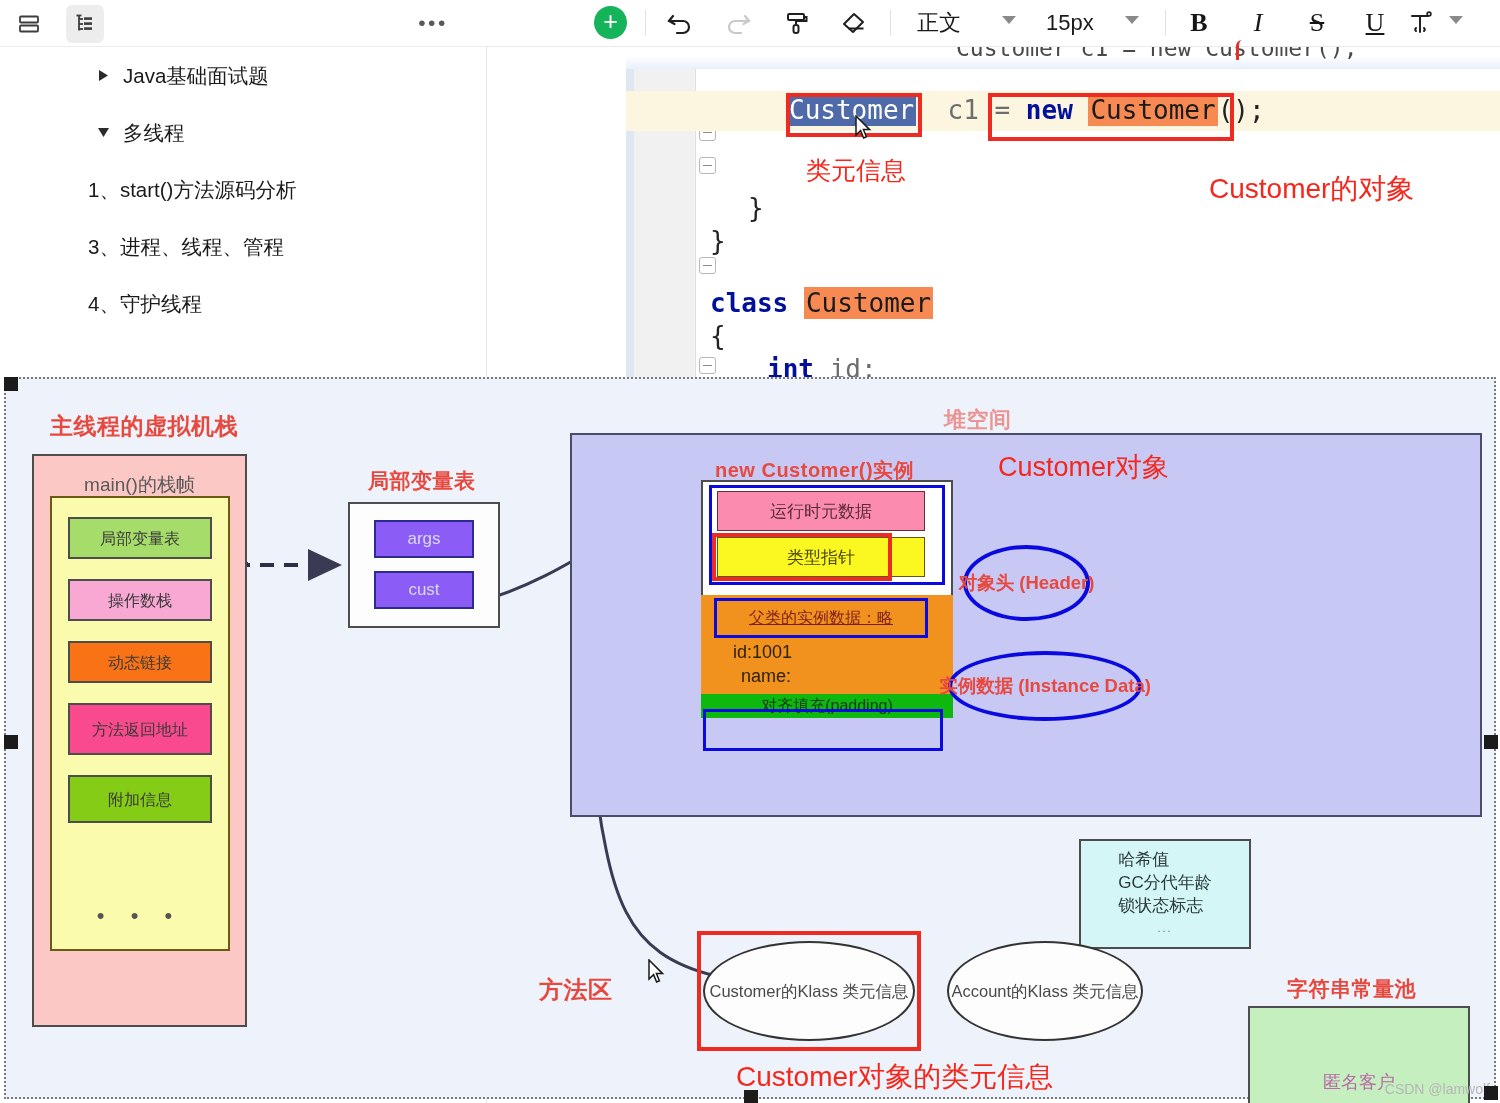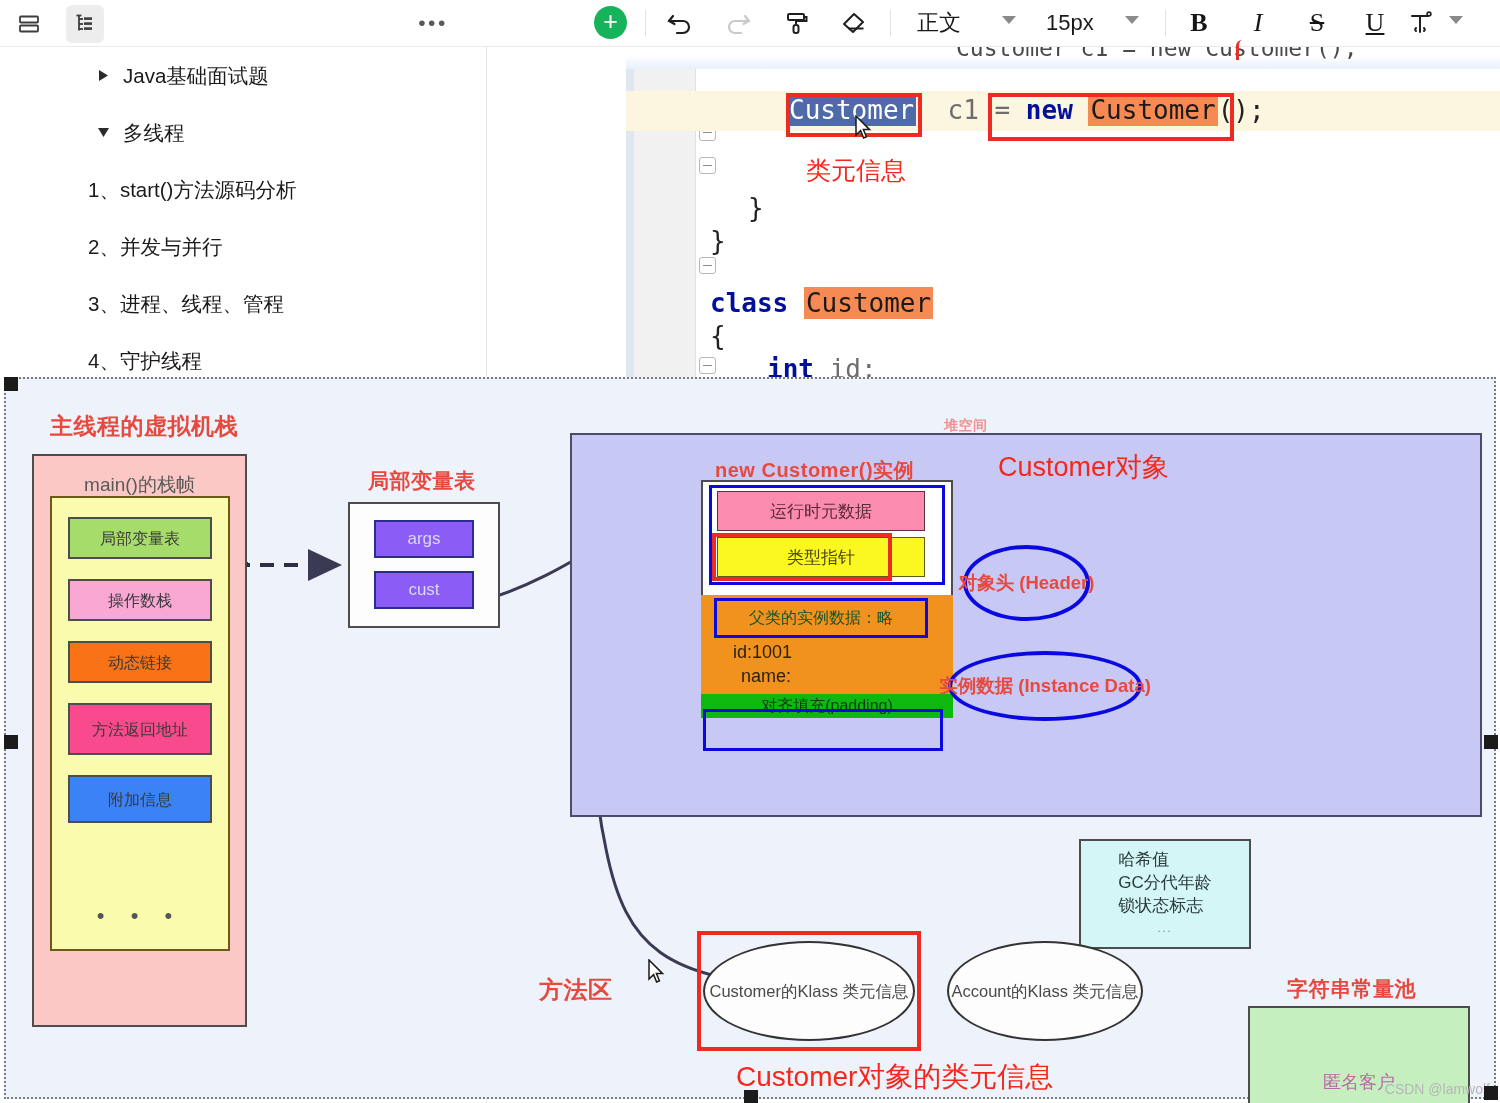--- a/index.html
+++ b/index.html
@@ -293,23 +293,20 @@
       <div class="ol-item ol-lvl1">
         <span class="ol-caret">
           <svg width="13" height="11" viewBox="0 0 13 11">
               <polygon points="1,1 12,1 6.5,10" fill="#2b2b2b"></polygon>
             </svg>
         </span>
         <span>多线程</span>
       </div>
       <div class="ol-item ol-lvl2">
         <span>1、start()方法源码分析</span>
-      </div>
-      <div class="ol-item ol-lvl2">
-        <span>2、并发与并行</span>
       </div>
       <div class="ol-item ol-lvl2">
         <span>3、进程、线程、管程</span>
       </div>
       <div class="ol-item ol-lvl2">
         <span>4、守护线程</span>
       </div>
     </div>
   </div>
 
@@ -415,20 +412,21 @@
   <div class="redbox" style="left:786px; top:93px; width:136px; height:44px;"></div>
   <div class="redbox" style="left:988px; top:93px; width:246px; height:48px;"></div>
 
   <div class="mouse-cursor" style="left:855px; top:115px;">
     <svg width="20" height="28" viewBox="0 0 20 28">
       <polygon points="1,1 1,20 5.6,15.6 8.6,23 11.4,21.8 8.4,14.6 14.6,14.6" fill="#ffffff" stroke="#1a1a1a" stroke-width="1.5"></polygon>
     </svg>
   </div>
 
   <div class="ann-red" style="left:806px; top:154px; font-size:25px;">类元信息</div>
+  <div class="ann-red" style="left:1209px; top:170px; font-size:28px;">Customer的对象</div>
 
   <div class="cp-redline"></div>
 
   <div class="diagram">
 
     <svg class="svg-layer">
       <defs>
         <marker id="ah" markerWidth="9" markerHeight="9" refX="7.5" refY="4.5" orient="auto">
           <path d="M0,0.5 L8.5,4.5 L0,8.5 z" fill="#3a3a55"></path>
         </marker>
@@ -458,44 +456,44 @@
 
     <div class="dlabel" style="left:44px; top:32px; font-size:23px;">主线程的虚拟机栈</div>
     <div class="dbox stack-outer"></div>
     <div class="stack-frame-title">main()的栈帧</div>
     <div class="dbox frame-yellow"></div>
 
     <div class="slot" style="top:138px; height:42px; background:#a6dd6a;">局部变量表</div>
     <div class="slot" style="top:200px; height:42px; background:#f9a8d4;">操作数栈</div>
     <div class="slot" style="top:262px; height:42px; background:#f97316;">动态链接</div>
     <div class="slot" style="top:324px; height:52px; background:#f94a8e;">方法返回地址</div>
-    <div class="slot" style="top:396px; height:48px; background:#3b82f6;">附加信息</div>
+    <div class="slot" style="top:396px; height:48px; background:#84cc16;">附加信息</div>
 
     <div class="dots-row">• • •</div>
 
     <div class="dlabel" style="left:362px; top:88px; font-size:21px;">局部变量表</div>
     <div class="dbox lvt-box"></div>
     <div class="lvt-cell" style="top:141px;">args</div>
     <div class="lvt-cell" style="top:192px;">cust</div>
 
-    <div class="dlabel" style="left:938px; top:38px; font-size:14px; opacity:.55;">堆空间</div>
+    <div class="dlabel" style="left:938px; top:26px; font-size:22px; opacity:.55;">堆空间</div>
     <div class="dbox heap"></div>
 
     <div class="dlabel" style="left:709px; top:78px; font-size:20px;">new Customer()实例</div>
     <div class="ann-red" style="left:948px; top:70px; font-size:27px; font-weight:normal;margin-left:44px;">Customer对象</div>
 
     <div class="dbox cust-inst"></div>
     <div class="blue-b" style="left:703px; top:106px; width:236px; height:100px;"></div>
     <div class="dbox pink-row dtext" style="font-size:17px; color:#5d2a3a;">运行时元数据</div>
     <div class="dbox yellow-row dtext" style="font-size:17px; color:#4a4710;">类型指针</div>
     <div class="redbox" style="left:706px; top:154px; width:180px; height:48px;"></div>
 
     <div class="dbox orange-block"></div>
     <div class="blue-b" style="left:708px; top:219px; width:214px; height:40px;"></div>
-    <div class="dbox parent-row dtext" style="font-size:16px; color:#14532d;">父类的实例数据：略</div>
+    <div class="dbox parent-row dtext" style="font-size:16px; color:#7f1d1d;text-decoration:underline;">父类的实例数据：略</div>
     <div style="position:absolute; left:727px; top:263px; font-size:18px; color:#2f2202;">id:1001</div>
     <div style="position:absolute; left:735px; top:287px; font-size:18px; color:#2f2202;">name:</div>
     <div style="position:absolute; left:739px; top:311px; font-size:18px; color:#2f2202;">acct:</div>
 
     <div class="dbox green-row dtext" style="font-size:16px; color:#0d3b0d;">对齐填充(padding)</div>
     <div class="blue-b" style="left:697px; top:330px; width:240px; height:42px;"></div>
 
     <div class="dbox hash-box dtext" style="font-size:17px; color:#2a3a3a; line-height:23px; flex-direction:column;">
       <span>哈希值
 GC分代年龄

